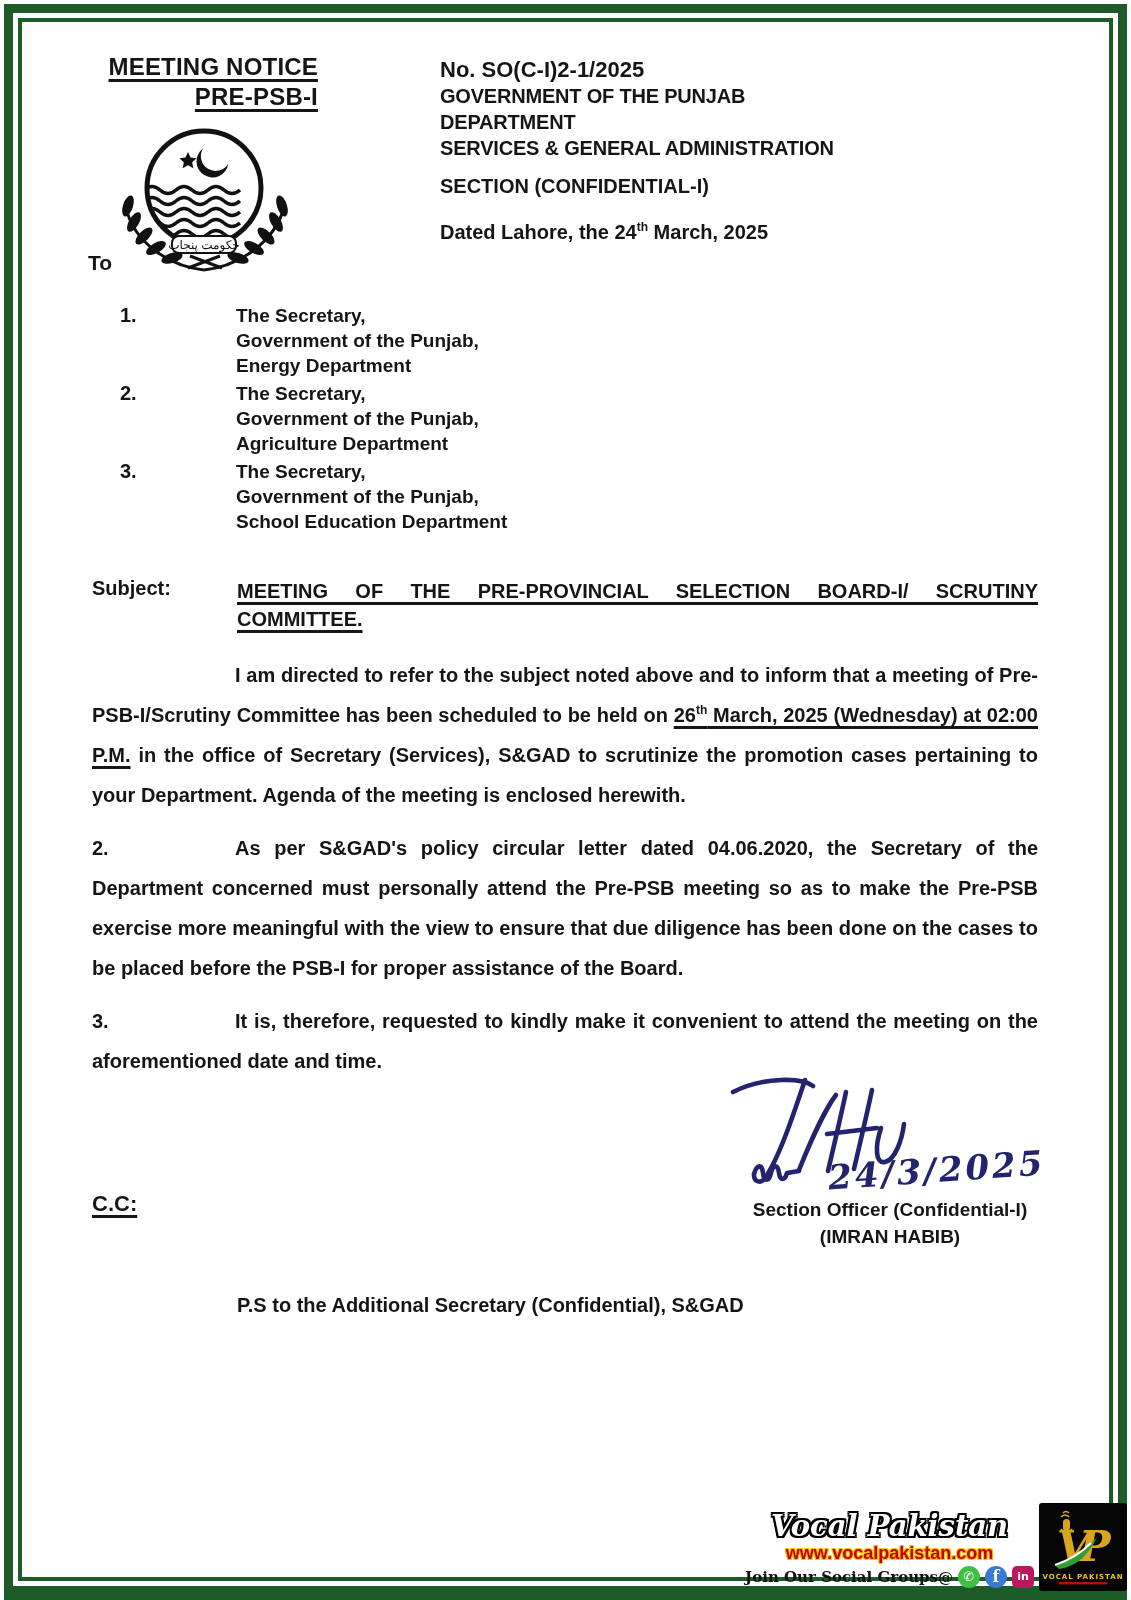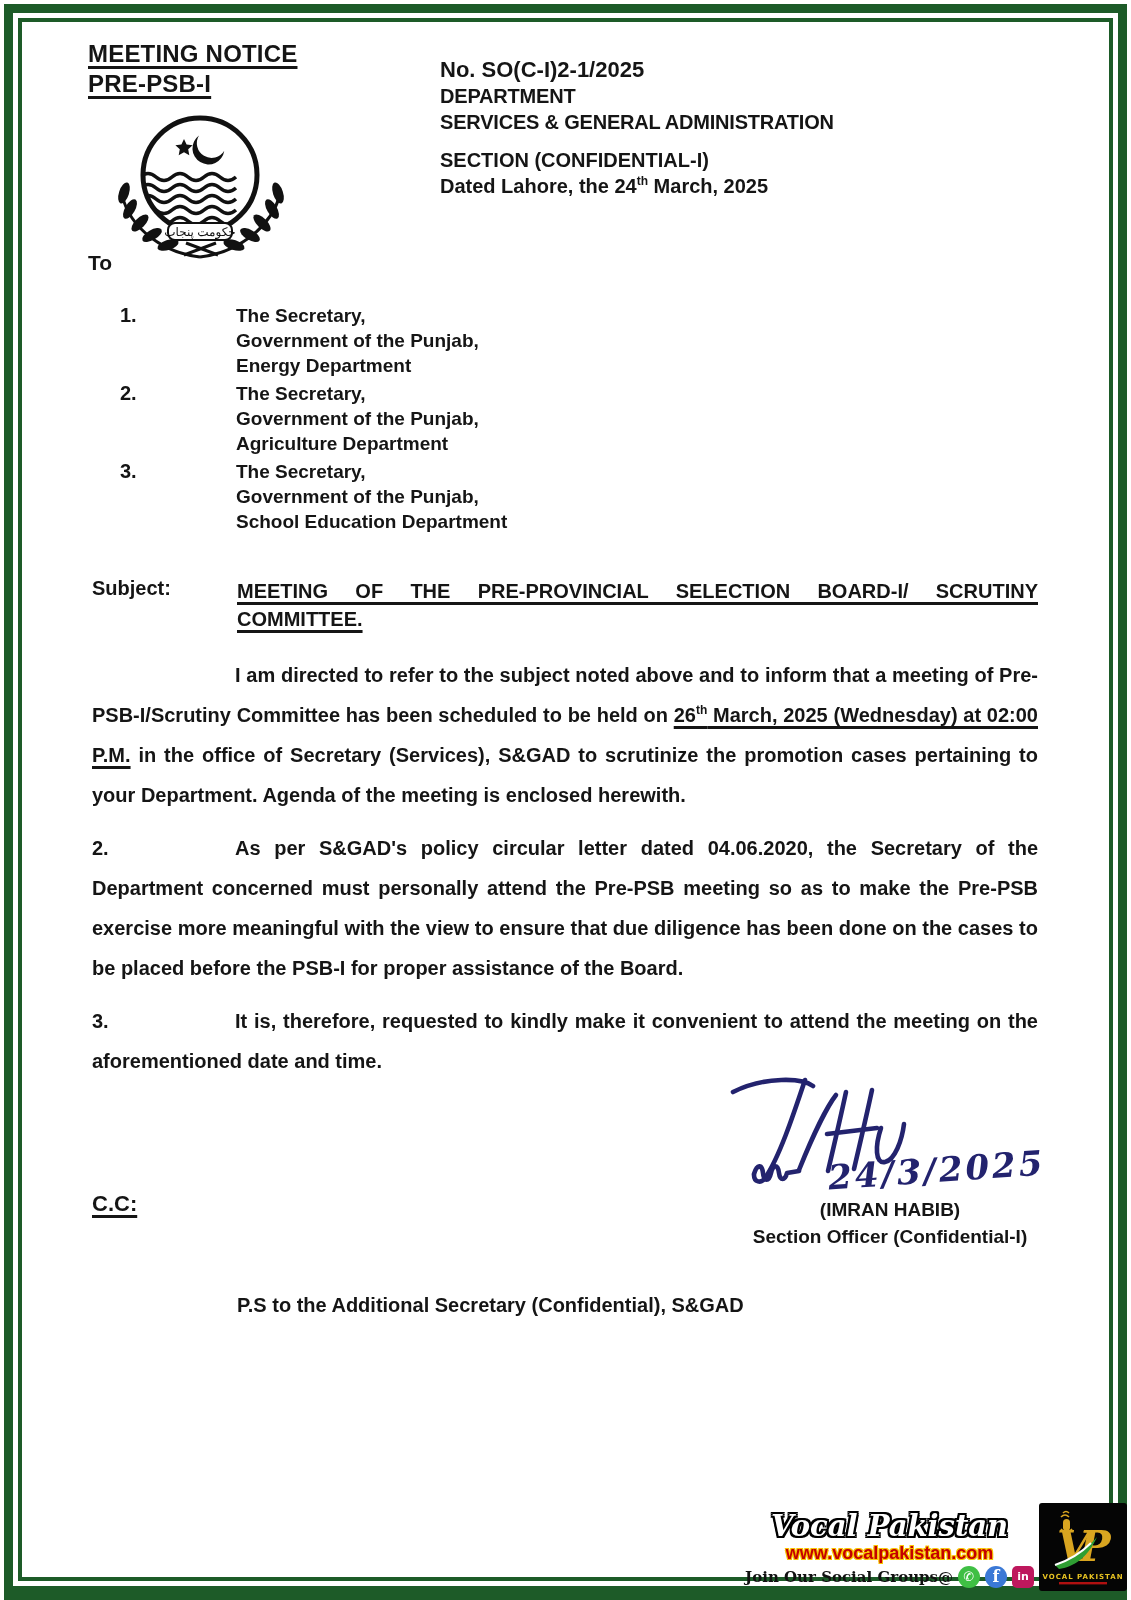--- a/index.html
+++ b/index.html
@@ -7,30 +7,30 @@
     width:1131px;height:1600px;position:relative;background:#ffffff;
     font-family:"Liberation Sans", sans-serif;color:#151515;overflow:hidden;
   }
   .abs{position:absolute;}
   
   .frame-outer{position:absolute;top:4px;left:4px;right:4px;bottom:0;
     border:9px solid #1d5b28;border-bottom:14px solid #1d5b28;pointer-events:none;}
   .frame-inner{position:absolute;top:18px;left:18px;right:18px;bottom:19px;
     border:4px solid #1d5b28;pointer-events:none;}
   
-  .title-block{left:88px;top:39px;width:230px;text-align:left;}
+  .title-block{left:88px;top:52px;width:230px;text-align:right;}
   .title-line{font-size:24px;font-weight:bold;letter-spacing:.2px;
     text-decoration:underline;text-decoration-thickness:3px;text-underline-offset:4px;line-height:30px;}
   .crest{margin-top:6px;}
   .to-label{left:88px;top:240px;font-size:21px;font-weight:bold;margin-top:11px;}
   .letterhead{left:440px;top:56px;width:436px;text-align:left;font-weight:bold;}
   .lh-ref{font-size:22px;line-height:27px;}
   .lh-line{font-size:20px;line-height:26px;letter-spacing:-.2px;}
   .lh-section{font-size:20px;line-height:26px;margin-top:12px;}
-  .lh-date{font-size:20px;line-height:27px;}
+  .lh-date{font-size:20px;line-height:27px;margin-top:20px;}
   sup.sp{font-size:12px;vertical-align:super;line-height:0;}
   
   .recipients{left:120px;top:303px;width:700px;}
   .recipient{display:flex;margin-bottom:3px;}
   .recipient .num{width:116px;font-size:20px;font-weight:bold;line-height:25px;}
   .recipient .lines{font-size:19px;font-weight:bold;line-height:25px;}
   
   .subject{left:92px;top:577px;width:946px;}
   .subject .label{position:absolute;left:0;top:0;font-size:20px;font-weight:bold;}
   .subject .text{margin-left:145px;font-size:20px;font-weight:bold;line-height:28px;
@@ -120,20 +120,21 @@
 
     <rect x="80" y="118" width="64" height="17" rx="7" fill="#fff" stroke="#111" stroke-width="2"></rect>
     <text x="112" y="131" font-size="12" text-anchor="middle" fill="#111">حکومت پنجاب</text>
   </svg>
 </div>
 
 <div class="abs to-label">To</div>
 
 <div class="abs letterhead">
   <div class="lh-ref">No. SO(C-I)2-1/2025</div>
+  <div class="lh-line">GOVERNMENT OF THE PUNJAB</div>
   <div class="lh-line">DEPARTMENT</div>
   <div class="lh-line">SERVICES &amp; GENERAL ADMINISTRATION</div>
   <div class="lh-section">SECTION (CONFIDENTIAL-I)</div>
   <div class="lh-date"><span>Dated Lahore, the 24</span><sup class="sp">th</sup><span> March, 2025</span></div>
 </div>
 
 <div class="abs recipients">
   <div class="recipient">
     <div class="num">1.</div>
     <div class="lines">
@@ -187,22 +188,22 @@
       <path d="M131,24 C125,52 117,86 113,103"></path>
       <path d="M157,22 C151,50 143,84 139,101"></path>
       <path d="M112,66 L162,60"></path>
       <path d="M166,60 C160,78 160,96 170,94 C180,92 187,72 189,56"></path>
     </g>
     <circle cx="200" cy="96" r="4" fill="#23236e"></circle>
   </svg>
   <span class="sigdate">24/3/2025</span>
 </div>
 <div class="abs signame">
+  <div>Section Officer (Confidential-I)</div>
   <div>(IMRAN HABIB)</div>
-  <div>Section Officer (Confidential-I)</div>
 </div>
 
 <div class="abs cc-label">C.C:</div>
 <div class="abs ps-line">P.S to the Additional Secretary (Confidential), S&amp;GAD</div>
 
 <div class="abs footer">
   <div class="footer-text">
     <div class="brand">Vocal Pakistan</div>
     <div class="site-url">www.vocalpakistan.com</div>
     <div class="social-row">

